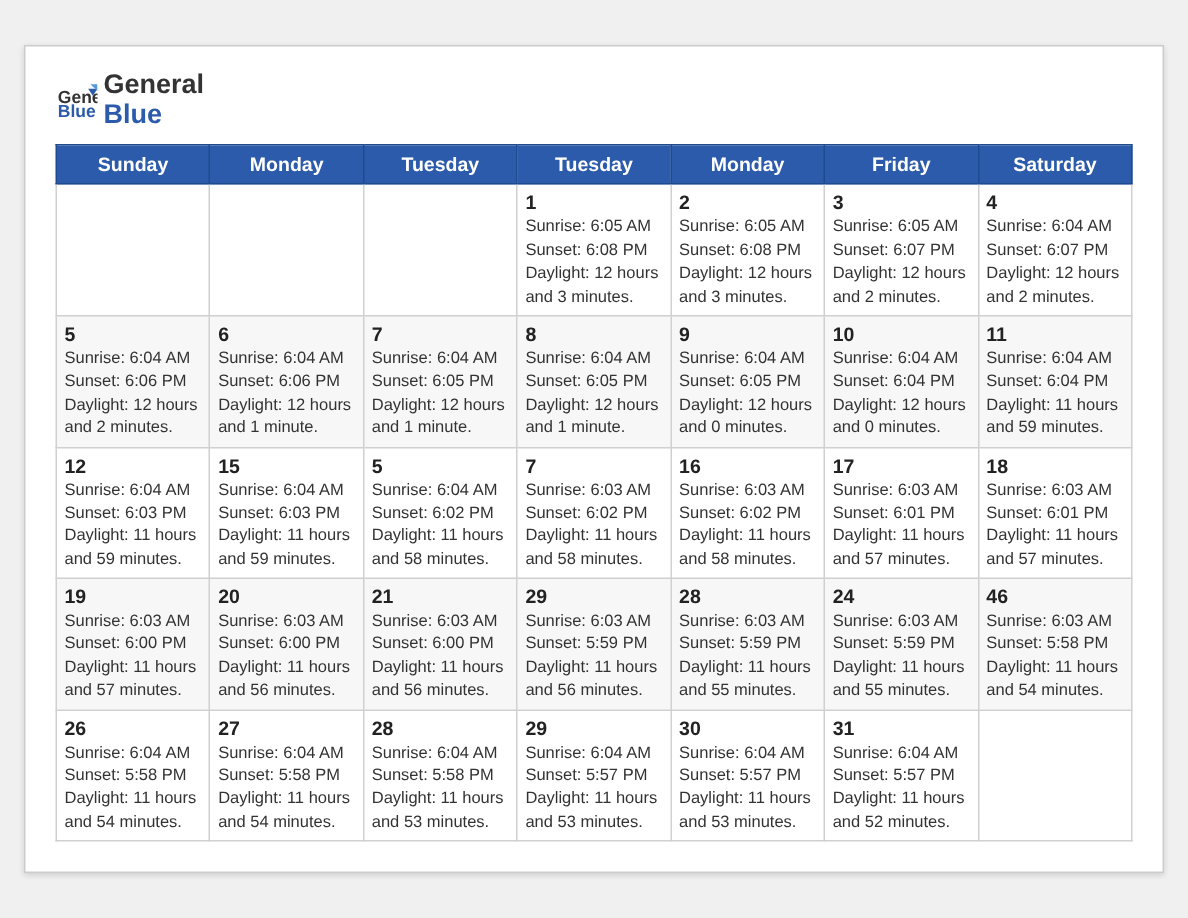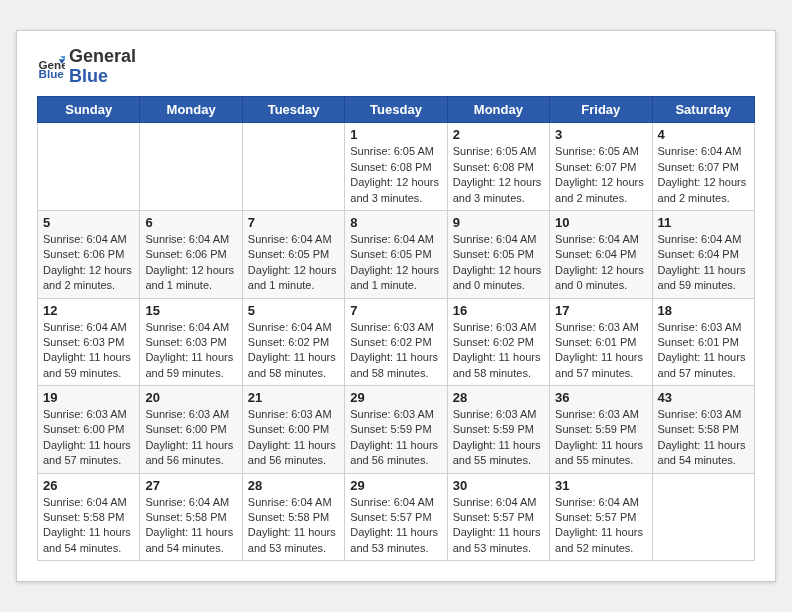--- a/index.html
+++ b/index.html
@@ -301,28 +301,28 @@
 and 56 minutes.</div>
           </td>
           <td>
             <span class="day-number">28</span>
             <div class="day-info" style="white-space: pre-line;">Sunrise: 6:03 AM
 Sunset: 5:59 PM
 Daylight: 11 hours
 and 55 minutes.</div>
           </td>
           <td>
-            <span class="day-number">36</span>
+            <span class="day-number">24</span>
             <div class="day-info" style="white-space: pre-line;">Sunrise: 6:03 AM
 Sunset: 5:59 PM
 Daylight: 11 hours
 and 55 minutes.</div>
           </td>
           <td>
-            <span class="day-number">43</span>
+            <span class="day-number">46</span>
             <div class="day-info" style="white-space: pre-line;">Sunrise: 6:03 AM
 Sunset: 5:58 PM
 Daylight: 11 hours
 and 54 minutes.</div>
           </td>
         </tr>
         <tr>
           <td>
             <span class="day-number">26</span>
             <div class="day-info" style="white-space: pre-line;">Sunrise: 6:04 AM

